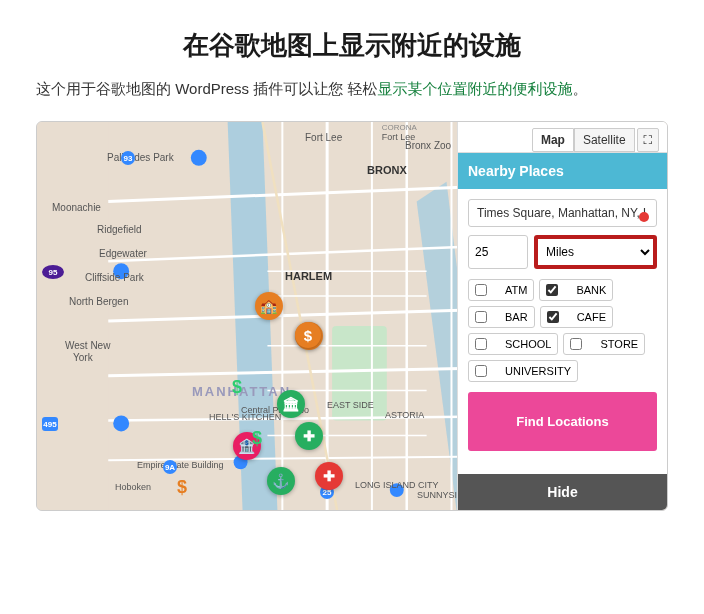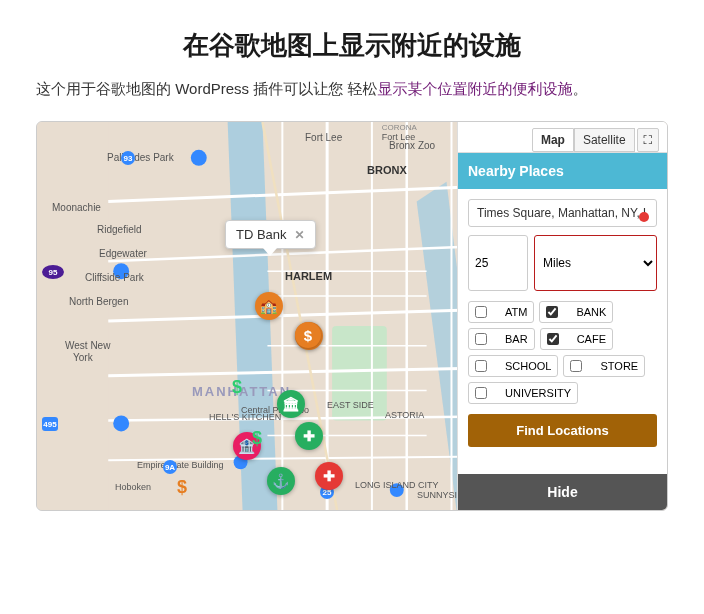--- a/index.html
+++ b/index.html
@@ -23,21 +23,21 @@
       margin-bottom: 14px;
     }
     .subtitle {
       text-align: left;
       font-size: 15px;
       color: #333;
       margin-bottom: 20px;
       line-height: 1.6;
     }
     .subtitle .highlight {
-      color: #701a75;
+      color: #15803d;
     }
     .map-container {
       width: 100%;
       border-radius: 6px;
       overflow: hidden;
       border: 1px solid #ccc;
       position: relative;
       height: 390px;
       background: #e8e0d8;
     }
@@ -136,23 +136,23 @@
     }
     .distance-input {
       width: 60px;
       border: 1px solid #ccc;
       border-radius: 3px;
       padding: 5px 6px;
       font-size: 12px;
     }
     .distance-select {
       flex: 1;
-      border: 1px solid #b91c1c;
+      border: 4px solid #b91c1c;
       border-radius: 3px;
-      padding: 19px 4px;
+      padding: 5px 4px;
       font-size: 12px;
       background: #fff;
     }
     .checkbox-grid {
       display: flex;
       flex-wrap: wrap;
       gap: 5px;
       margin-bottom: 10px;
     }
     .checkbox-item {
@@ -167,25 +167,25 @@
       cursor: pointer;
       min-width: 58px;
     }
     .checkbox-item input[type="checkbox"] {
       width: 12px;
       height: 12px;
       accent-color: #333;
     }
     .find-btn {
       width: 100%;
-      background: #a16207;
+      background: #ec4899;
       color: #fff;
       border: none;
       border-radius: 3px;
-      padding: 9px;
+      padding: 22px;
       font-size: 13px;
       font-weight: 600;
       cursor: pointer;
       margin-bottom: 0;
     }
     .hide-btn {
       width: 100%;
       background: #555;
       color: #fff;
       border: none;
@@ -332,21 +332,21 @@
     <span class="map-label" style="top:30px;left:70px;">Palisades Park</span>
     <span class="map-label" style="top:80px;left:15px;">Moonachie</span>
     <span class="map-label" style="top:102px;left:60px;">Ridgefield</span>
     <span class="map-label" style="top:126px;left:62px;">Edgewater</span>
     <span class="map-label" style="top:150px;left:48px;">Cliffside Park</span>
     <span class="map-label" style="top:174px;left:32px;">North Bergen</span>
     <span class="map-label" style="top:218px;left:28px;">West New</span>
     <span class="map-label" style="top:230px;left:36px;">York</span>
     <span class="map-label large" style="top:262px;left:155px;font-size:13px;font-weight:700;color:#9999bb;letter-spacing:2px;">MANHATTAN</span>
     <span class="map-label bold" style="top:42px;left:330px;">BRONX</span>
-    <span class="map-label" style="top:18px;left:352px;">Bronx Zoo</span>
+    <span class="map-label" style="top:18px;left:368px;">Bronx Zoo</span>
     <span class="map-label" style="top:10px;left:268px;">Fort Lee</span>
     <span class="map-label bold" style="top:148px;left:248px;">HARLEM</span>
     <span class="map-label" style="top:290px;left:172px;font-size:9px;">HELL'S KITCHEN</span>
     <span class="map-label" style="top:278px;left:290px;font-size:9px;">EAST SIDE</span>
     <span class="map-label" style="top:358px;left:318px;font-size:9px;">LONG ISLAND CITY</span>
     <span class="map-label" style="top:368px;left:380px;font-size:9px;">SUNNYSIDE</span>
     <span class="map-label" style="top:338px;left:100px;font-size:9px;">Empire State Building</span>
     <span class="map-label" style="top:360px;left:78px;font-size:9px;">Hoboken</span>
     <span class="map-label" style="top:283px;left:204px;font-size:9px;">Central Park Zoo</span>
     <span class="map-label" style="top:288px;left:348px;font-size:9px;">ASTORIA</span>
@@ -362,25 +362,20 @@
     <div class="map-icon" style="top:200px;left:258px;width:26px;height:26px;background:#e67e22;border-radius:50%;font-size:15px;color:#fff;display:flex;align-items:center;justify-content:center;position:absolute;">$</div>
     <div class="map-icon icon-green" style="top:268px;left:240px;">🏛</div>
     <div class="map-icon icon-pink" style="top:310px;left:196px;">🏦</div>
     <div class="map-icon icon-green" style="top:300px;left:258px;">✚</div>
     <div class="map-icon icon-red" style="top:340px;left:278px;">✚</div>
     <div class="map-icon icon-green" style="top:345px;left:230px;">⚓</div>
     <div style="position:absolute;top:306px;left:215px;font-size:18px;font-weight:900;color:#2ecc71;">$</div>
     <div style="position:absolute;top:355px;left:140px;font-size:18px;font-weight:900;color:#e67e22;">$</div>
     <div style="position:absolute;top:255px;left:195px;font-size:18px;font-weight:900;color:#2ecc71;">$</div>
 
-    <div class="map-tooltip">
-      <span>TD Bank</span>
-      <span class="tooltip-close">✕</span>
-      <div class="tooltip-arrow"></div>
-    </div>
 
     <div class="sidebar-panel">
 
       <div class="map-controls">
         <button class="map-tab active">Map</button>
         <button class="map-tab">Satellite</button>
         <button class="expand-btn">⛶</button>
       </div>
 
       <div class="nearby-header">Nearby Places</div>

